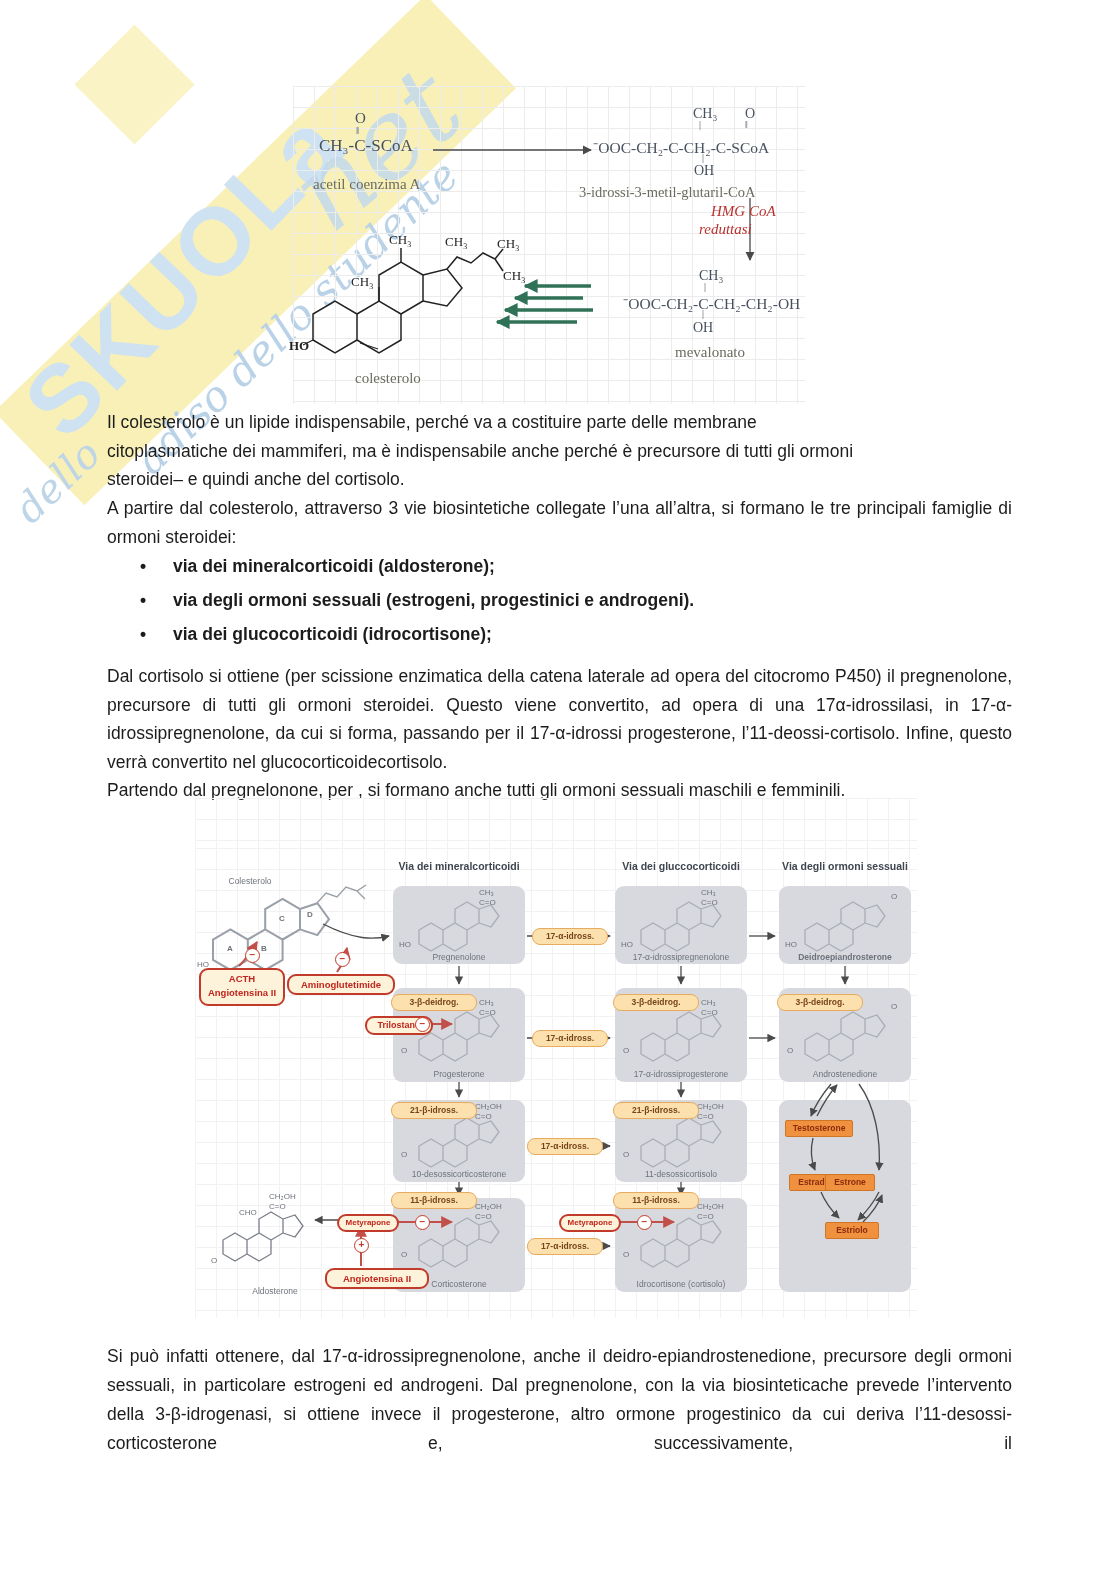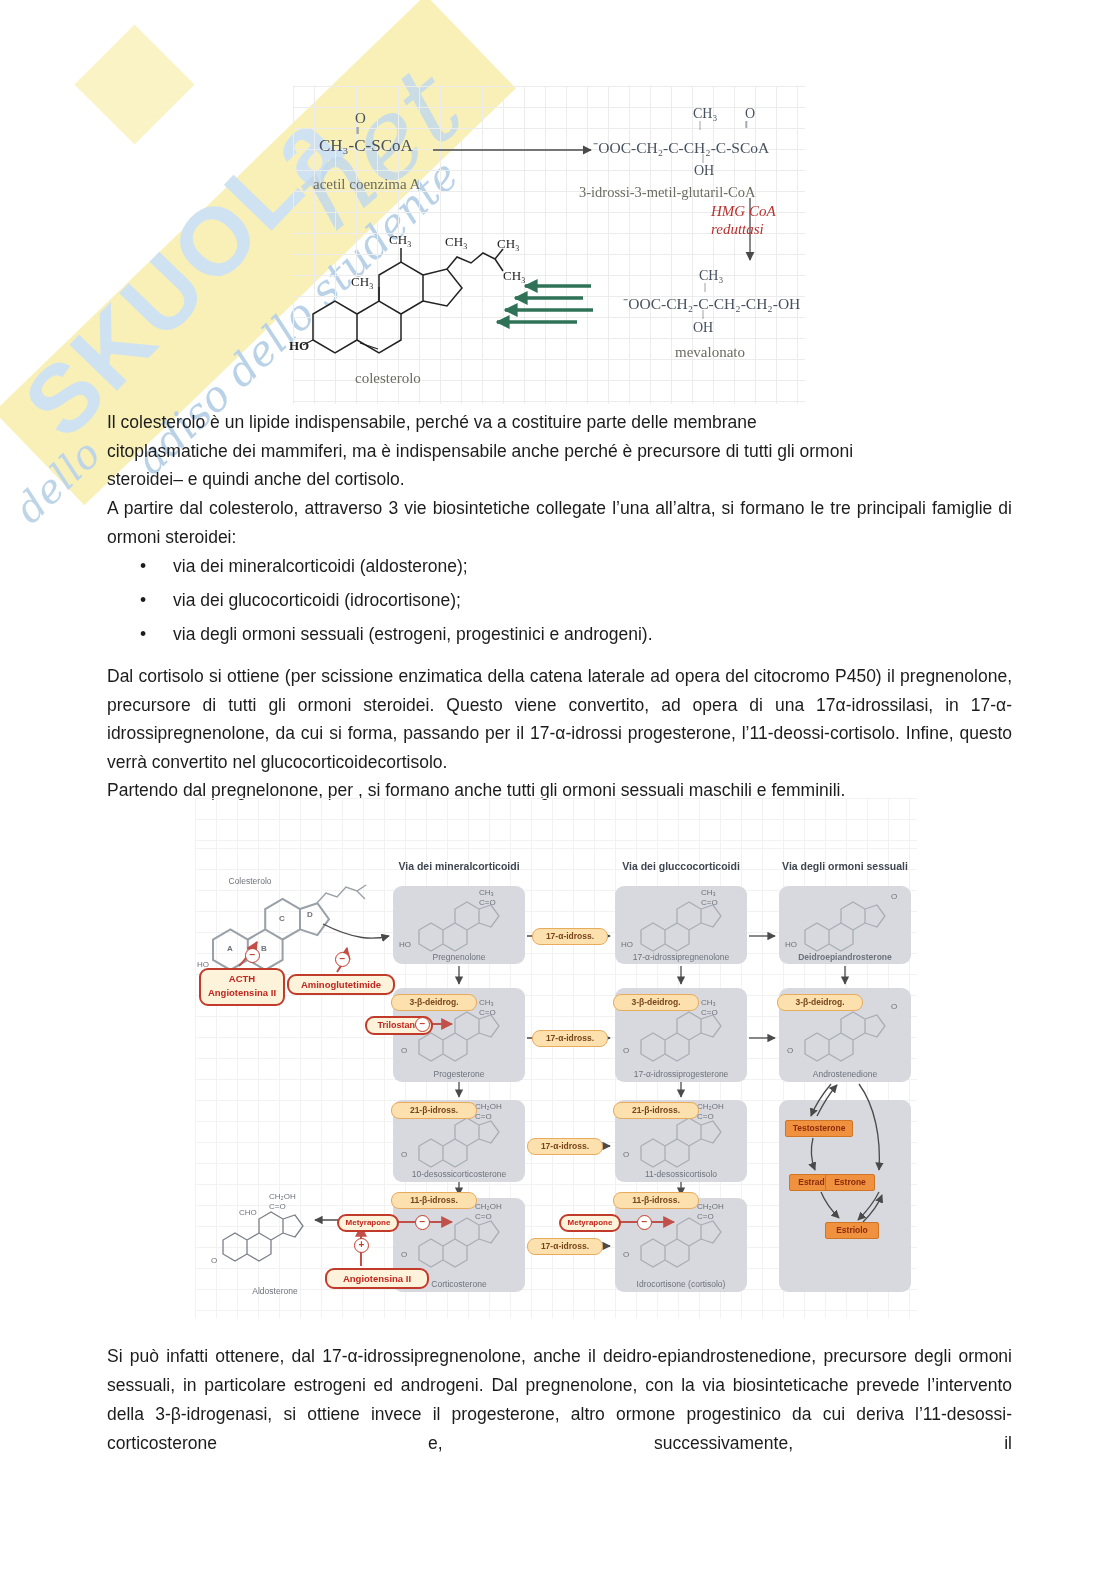--- a/index.html
+++ b/index.html
@@ -93,21 +93,21 @@
     <div class="abs chem" style="left:400px;top:20px;font-size:14px;">CH₃</div>
     <div class="abs chem" style="left:452px;top:20px;font-size:14px;">O</div>
     <div class="abs chem" style="left:452px;top:33px;font-size:10px;">‖</div>
     <div class="abs chem" style="left:406px;top:33px;font-size:10px;">|</div>
     <div class="abs chem" style="left:300px;top:50px;font-size:15.5px;">⁻OOC-CH₂-C-CH₂-C-SCoA</div>
     <div class="abs chem" style="left:409px;top:66px;font-size:10px;">|</div>
     <div class="abs chem" style="left:401px;top:77px;font-size:14px;">OH</div>
     <div class="abs chem-label" style="left:286px;top:98px;font-size:14.5px;">3-idrossi-3-metil-glutaril-CoA</div>
 
     <div class="abs enzyme-red" style="left:418px;top:116px;">HMG CoA</div>
-    <div class="abs enzyme-red" style="left:418px;top:134px;">reduttasi</div>
+    <div class="abs enzyme-red" style="left:406px;top:134px;">reduttasi</div>
 
     <div class="abs chem" style="left:406px;top:182px;font-size:14px;">CH₃</div>
     <div class="abs chem" style="left:411px;top:195px;font-size:10px;">|</div>
     <div class="abs chem" style="left:330px;top:206px;font-size:15.5px;">⁻OOC-CH₂-C-CH₂-CH₂-OH</div>
     <div class="abs chem" style="left:409px;top:222px;font-size:10px;">|</div>
     <div class="abs chem" style="left:400px;top:234px;font-size:14px;">OH</div>
     <div class="abs chem-label" style="left:382px;top:258px;font-size:15px;">mevalonato</div>
 
     <div class="abs chem" style="left:152px;top:148px;font-size:13px;color:#222;">CH₃</div>
     <div class="abs chem" style="left:96px;top:146px;font-size:13px;color:#222;">CH₃</div>
@@ -115,24 +115,24 @@
     <div class="abs chem" style="left:204px;top:150px;font-size:13px;color:#222;">CH₃</div>
     <div class="abs chem" style="left:210px;top:182px;font-size:13px;color:#222;">CH₃</div>
     <div class="abs chem" style="left:-4px;top:252px;font-size:13px;color:#222;font-weight:bold;">HO</div>
     <div class="abs chem-label" style="left:62px;top:284px;font-size:15px;">colesterolo</div>
   </div>
 
   <div class="abs body-text pre" style="left:107px;top:408px;width:905px;">Il colesterolo è un lipide indispensabile, perché va a costituire parte delle membrane
 citoplasmatiche dei mammiferi, ma è indispensabile anche perché è precursore di tutti gli ormoni
 steroidei– e quindi anche del cortisolo.</div>
   <div class="abs body-text just" style="left:107px;top:494px;width:905px;">A partire dal colesterolo, attraverso 3 vie biosintetiche collegate l’una all’altra, si formano le tre principali famiglie di ormoni steroidei:</div>
-  <ul class="abs blist" style="left:107px;top:552px;width:905px;">
+  <ul class="abs blist" style="left:107px;top:552px;width:905px;font-weight:bold;">
     <li>via dei mineralcorticoidi (aldosterone);</li>
+    <li>via degli ormoni sessuali (estrogeni, progestinici e androgeni).</li>
     <li>via dei glucocorticoidi (idrocortisone);</li>
-    <li>via degli ormoni sessuali (estrogeni, progestinici e androgeni).</li>
   </ul>
   <div class="abs body-text just pre" style="left:107px;top:662px;width:905px;">Dal cortisolo si ottiene (per scissione enzimatica della catena laterale ad opera del citocromo P450) il pregnenolone, precursore di tutti gli ormoni steroidei. Questo viene convertito, ad opera di una 17α-idrossilasi, in 17-α-idrossipregnenolone, da cui si forma, passando per il 17-α-idrossi progesterone, l’11-deossi-cortisolo. Infine, questo verrà convertito nel glucocorticoidecortisolo.
 Partendo dal pregnelonone, per , si formano anche tutti gli ormoni sessuali maschili e femminili.</div>
 
   <div class="abs grid-soft" style="left:195px;top:798px;width:722px;height:50px;"></div>
 
   <div class="abs grid-soft" id="diagram" style="left:195px;top:848px;width:722px;height:470px;">
 
     <div class="abs panel" style="left:198px;top:38px;width:132px;height:78px;"></div>
     <div class="abs panel" style="left:198px;top:140px;width:132px;height:94px;"></div>

